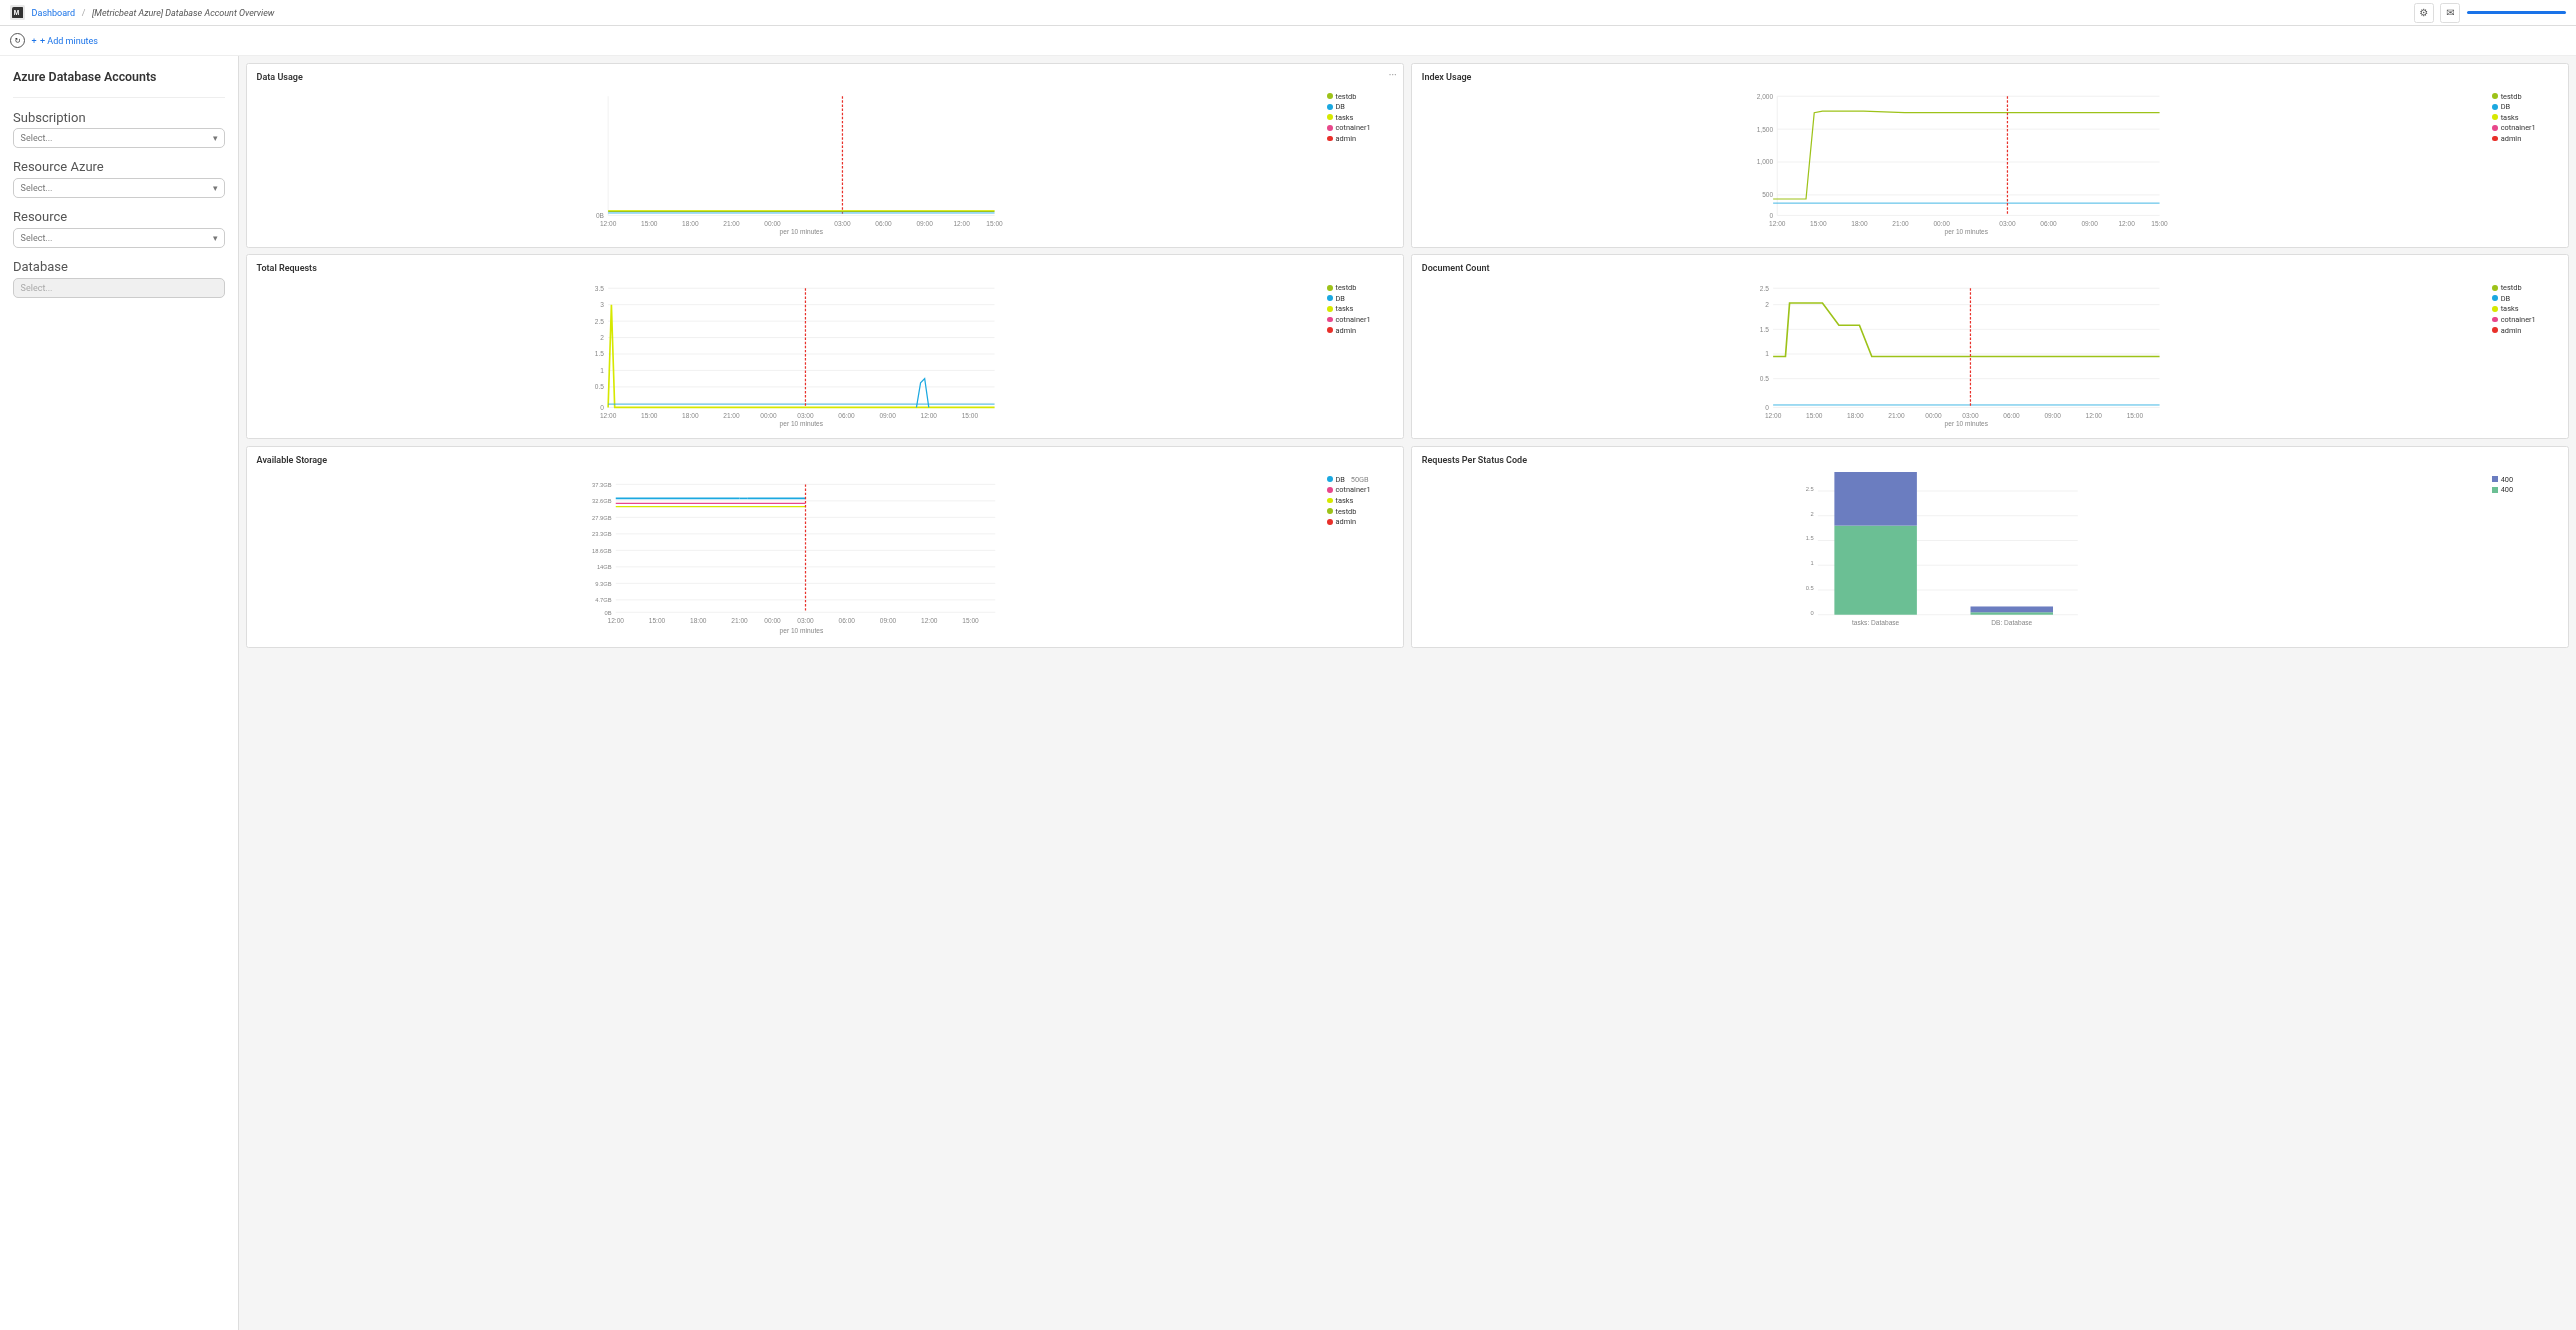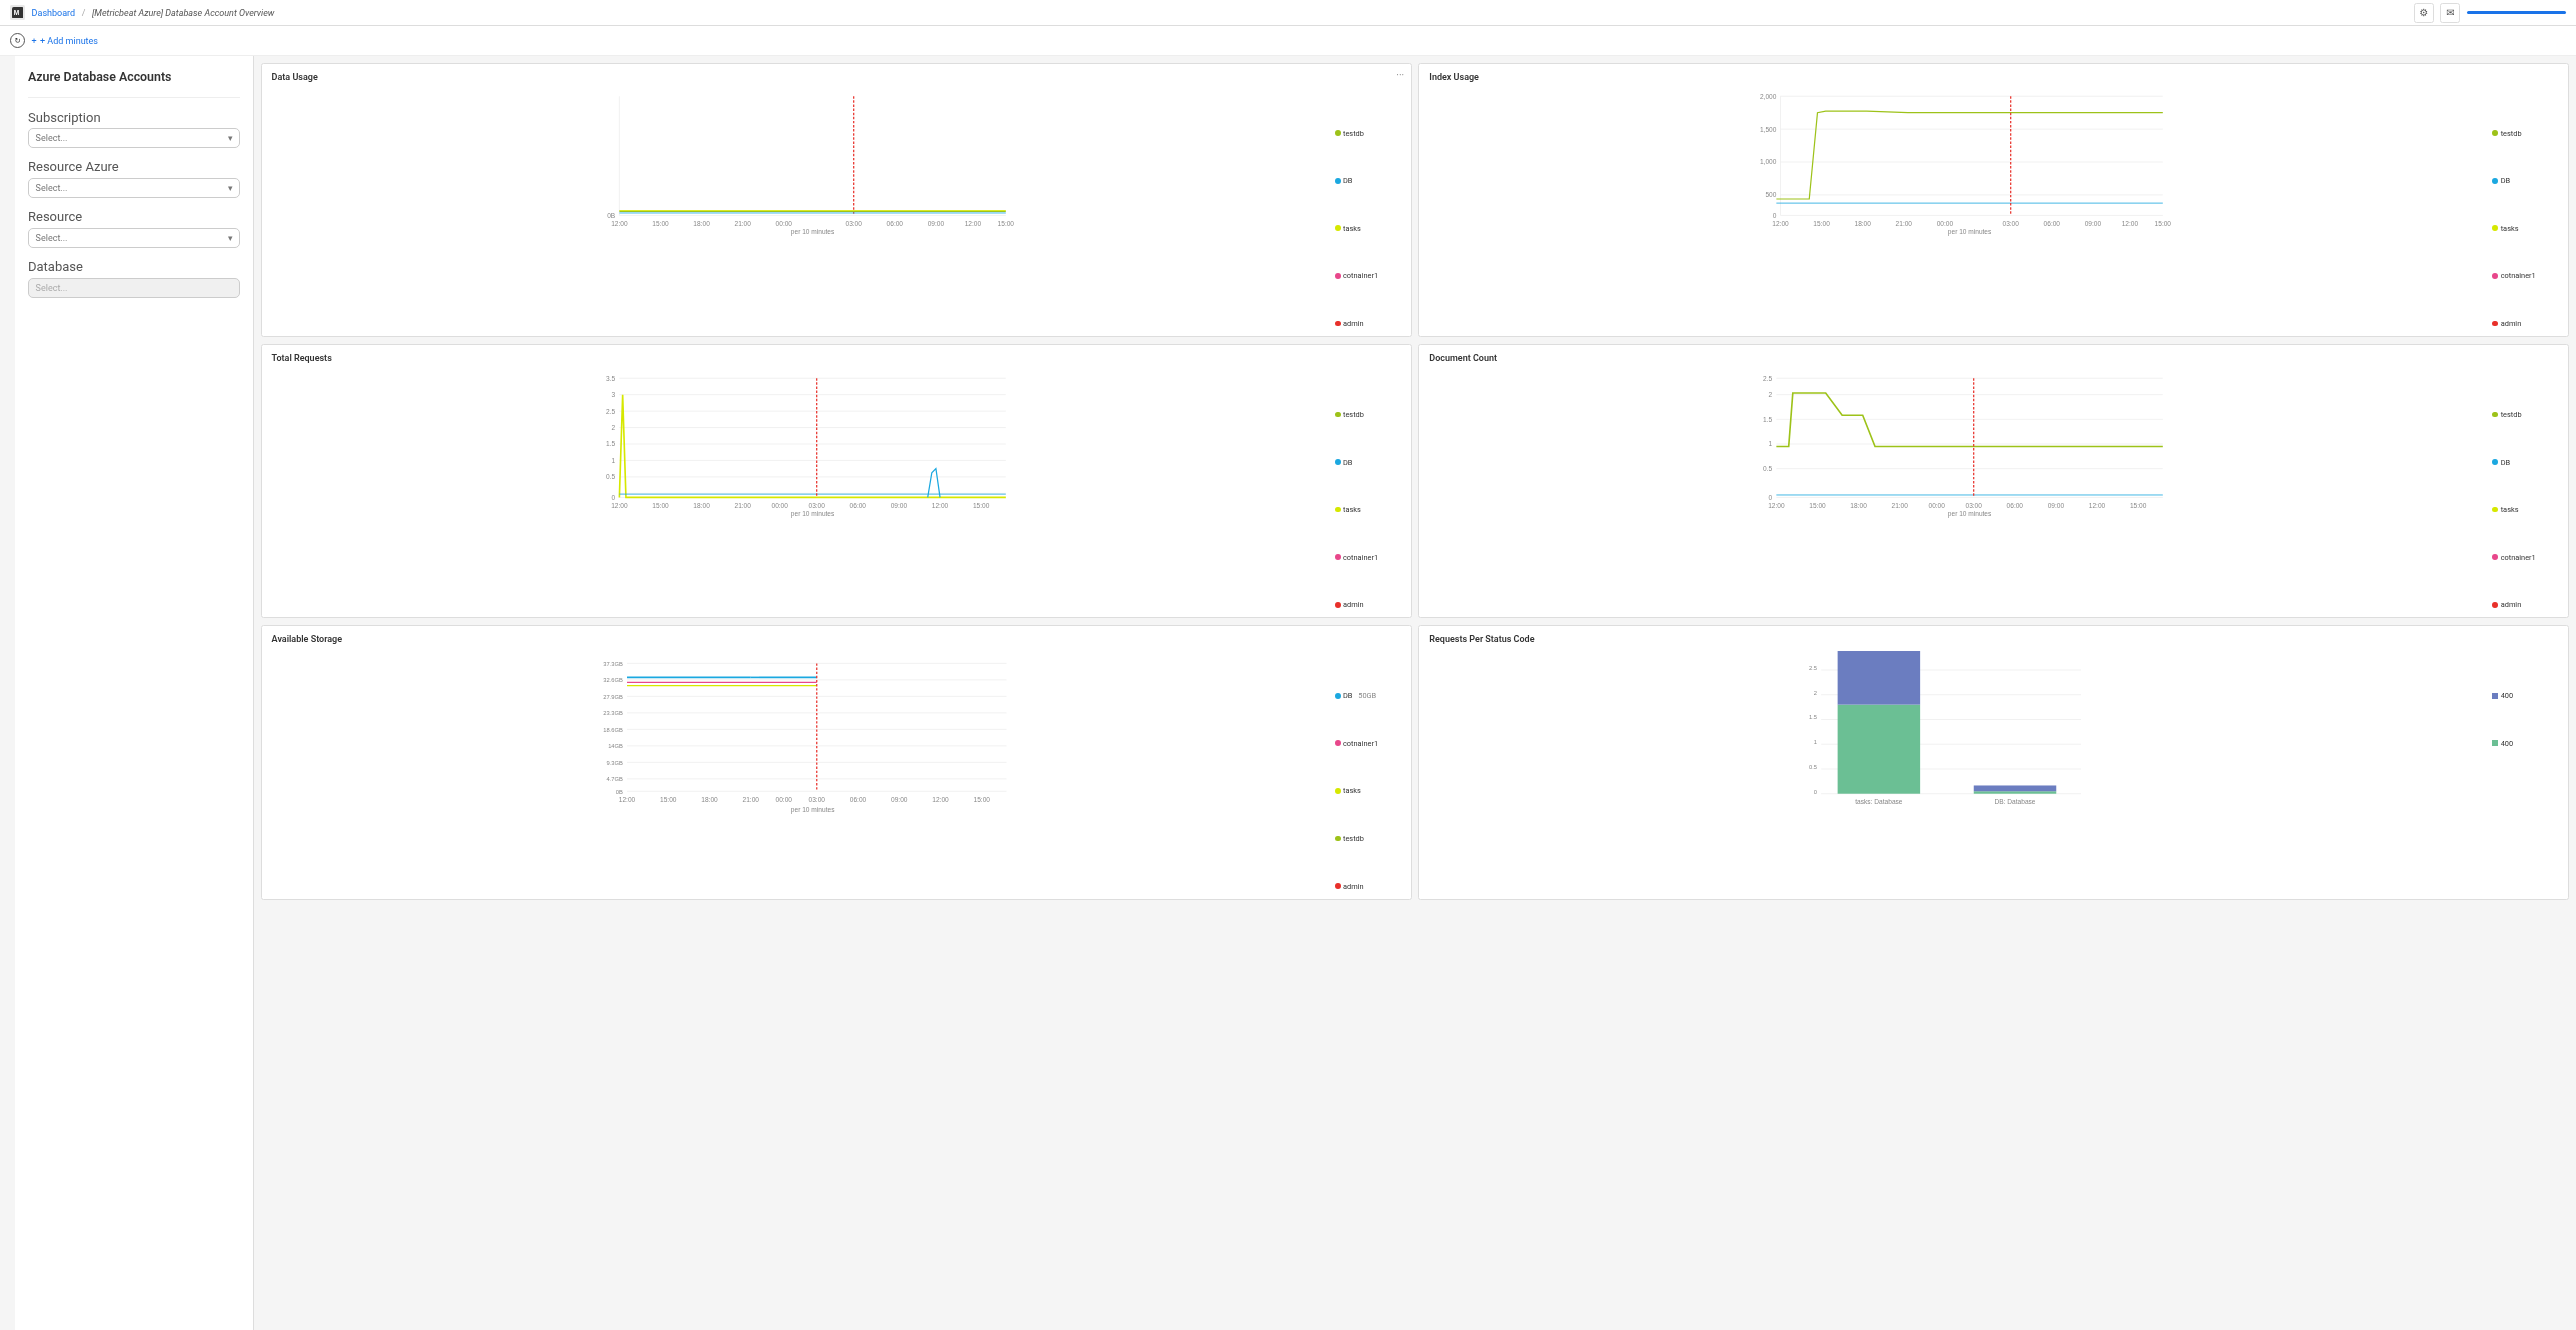--- a/index.html
+++ b/index.html
@@ -15,21 +15,21 @@
     .top-bar-right .icon-btn { width: 20px; height: 20px; display:flex;align-items:center;justify-content:center; cursor:pointer; color:#555; border: 0.8px solid #ddd; border-radius:2.5px; }
     .nav-bar-btn { background: #1a73e8; color: #fff; border: none; border-radius: 2.5px; padding: 1.6px 10px; font-size: 9px; cursor:pointer; }
 
     .filter-bar {
       display: flex; align-items: center; gap: 6.6px;
       background: #fff; border-bottom: 0.8px solid #eee; padding: 5px 10px; height: 30px;
     }
     .filter-bar .add-filter { display:flex;align-items:center;gap:3.3px; color:#1a73e8; font-size:9px; cursor:pointer; }
     .filter-refresh-icon { width: 15px; height: 15px; border: 1.6px solid #555; border-radius: 50%; display:flex;align-items:center;justify-content:center; cursor:pointer; font-size:7.4px; }
 
-    .main-content { display: flex; height: calc(100vh - 56px); overflow: hidden; padding-left: 15px; }
+    .main-content { display: flex; height: calc(100vh - 56px); overflow: hidden; }
 
     .sidebar {
       width: 239px; min-width: 239px; background: #fff; border-right: 0.8px solid #ddd;
       padding: 13px; overflow-y: auto;
     }
     .sidebar h2 { font-size: 12.4px; font-weight: 600; margin-bottom: 13px; }
     .sidebar-section { margin-bottom: 11.5px; }
     .sidebar-section label { display:block; font-size: 13px; font-weight: 400; color: #555; margin-bottom: 3.3px; }
     .sidebar-select {
       width: 100%; border: 0.8px solid #ccc; border-radius: 5px;
@@ -44,21 +44,21 @@
     .charts-row { display: flex; gap: 6.6px; }
     .chart-panel {
       flex: 1; background: #fff; border: 0.8px solid #ddd; border-radius: 2.5px;
       padding: 8.2px 10px; min-height: 165px; position: relative;
     }
     .chart-panel h3 { font-size: 9px; font-weight: 600; margin-bottom: 6.6px; color: #333; }
 
     .chart-wrapper { display: flex; gap: 6.6px; }
     .chart-svg-area { flex: 1; position: relative; }
     .chart-legend { min-width: 66px; font-size: 7.4px; display:flex;flex-direction:column;gap:1.6px; padding-top:3.3px; }
-    .legend-item { display:flex;align-items:center;gap:2.5px;margin-top:37px; }
+    .legend-item { display:flex;align-items:center;gap:2.5px; }
     .legend-dot { width: 5.8px; height: 5.8px; border-radius: 50%; flex-shrink:0; }
 
     .chart-menu-btn { position:absolute;top:6.6px;right:6.6px; cursor:pointer; font-size:10px; color:#888; }
 
     svg text { font-family: -apple-system, sans-serif; }
   </style>
 </head>
 <body>
 
 <div class="top-bar">

